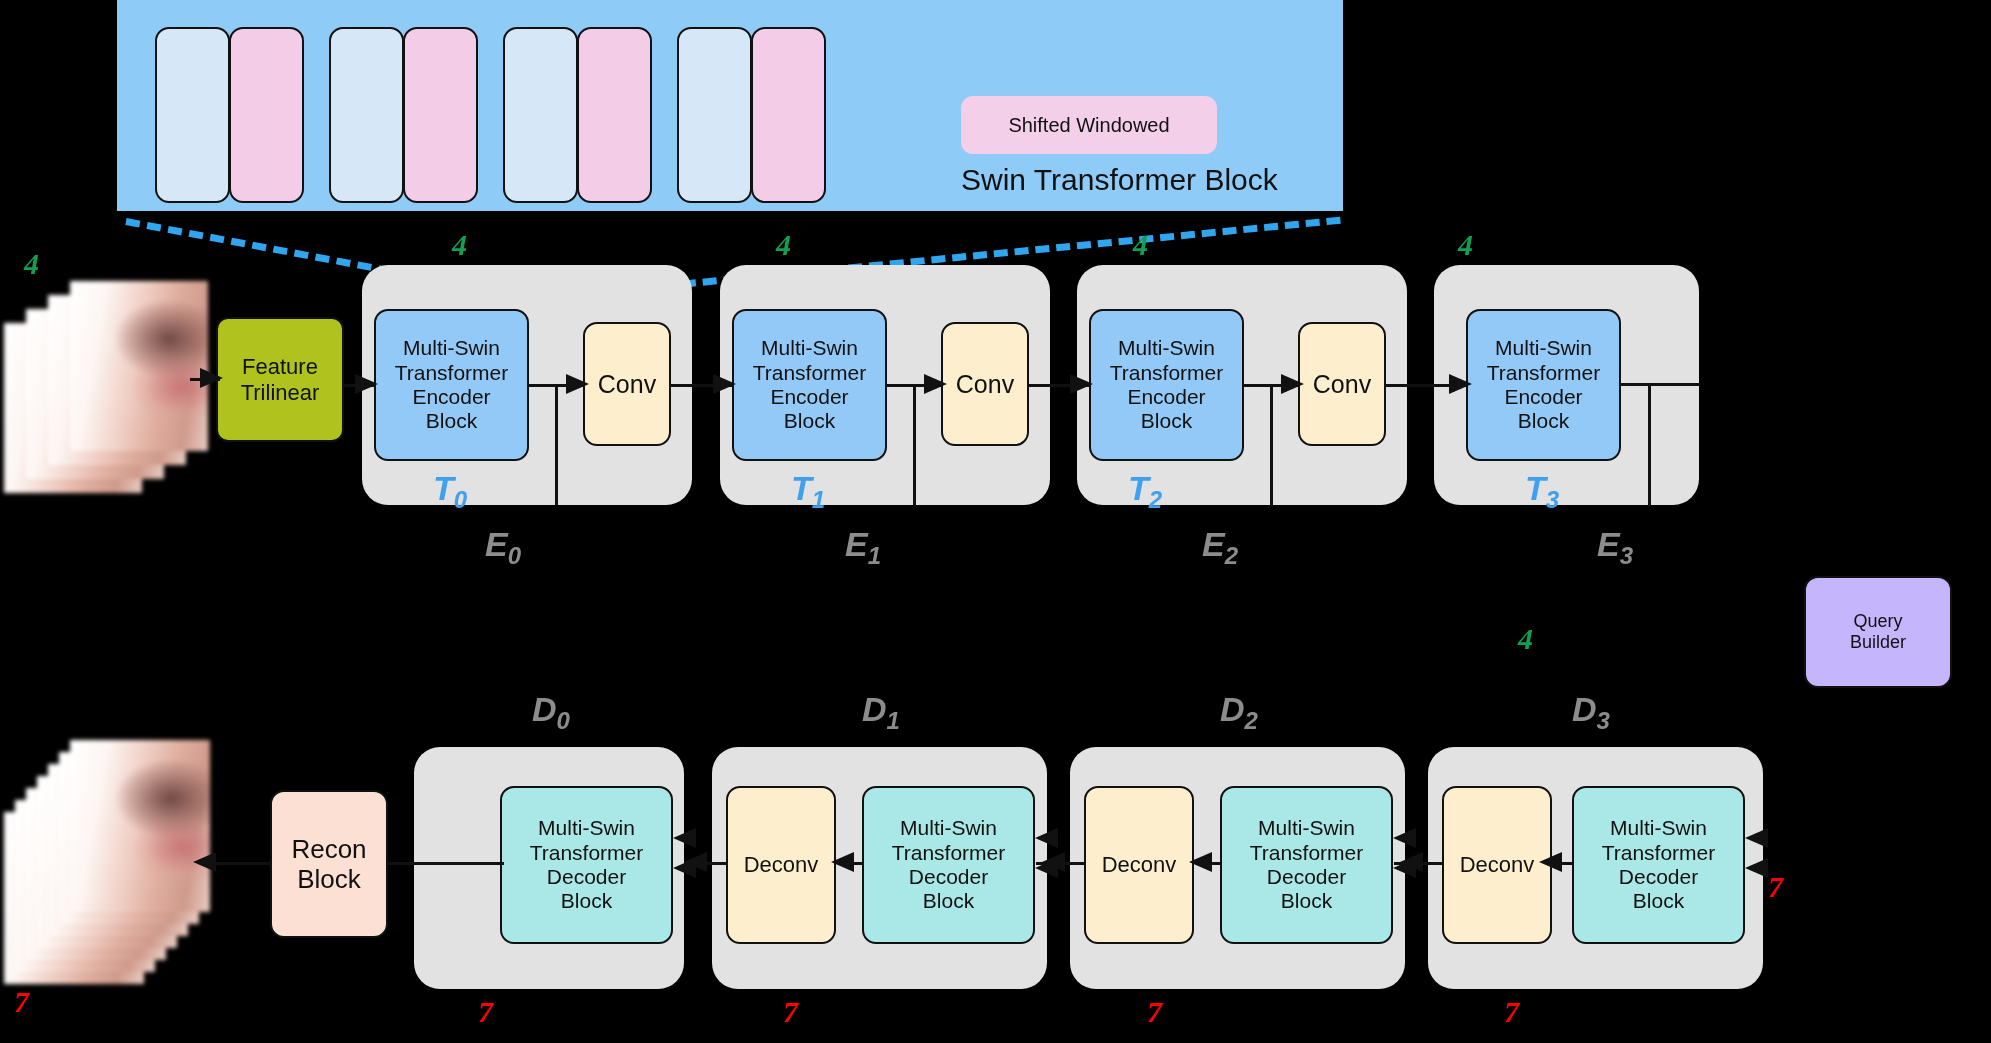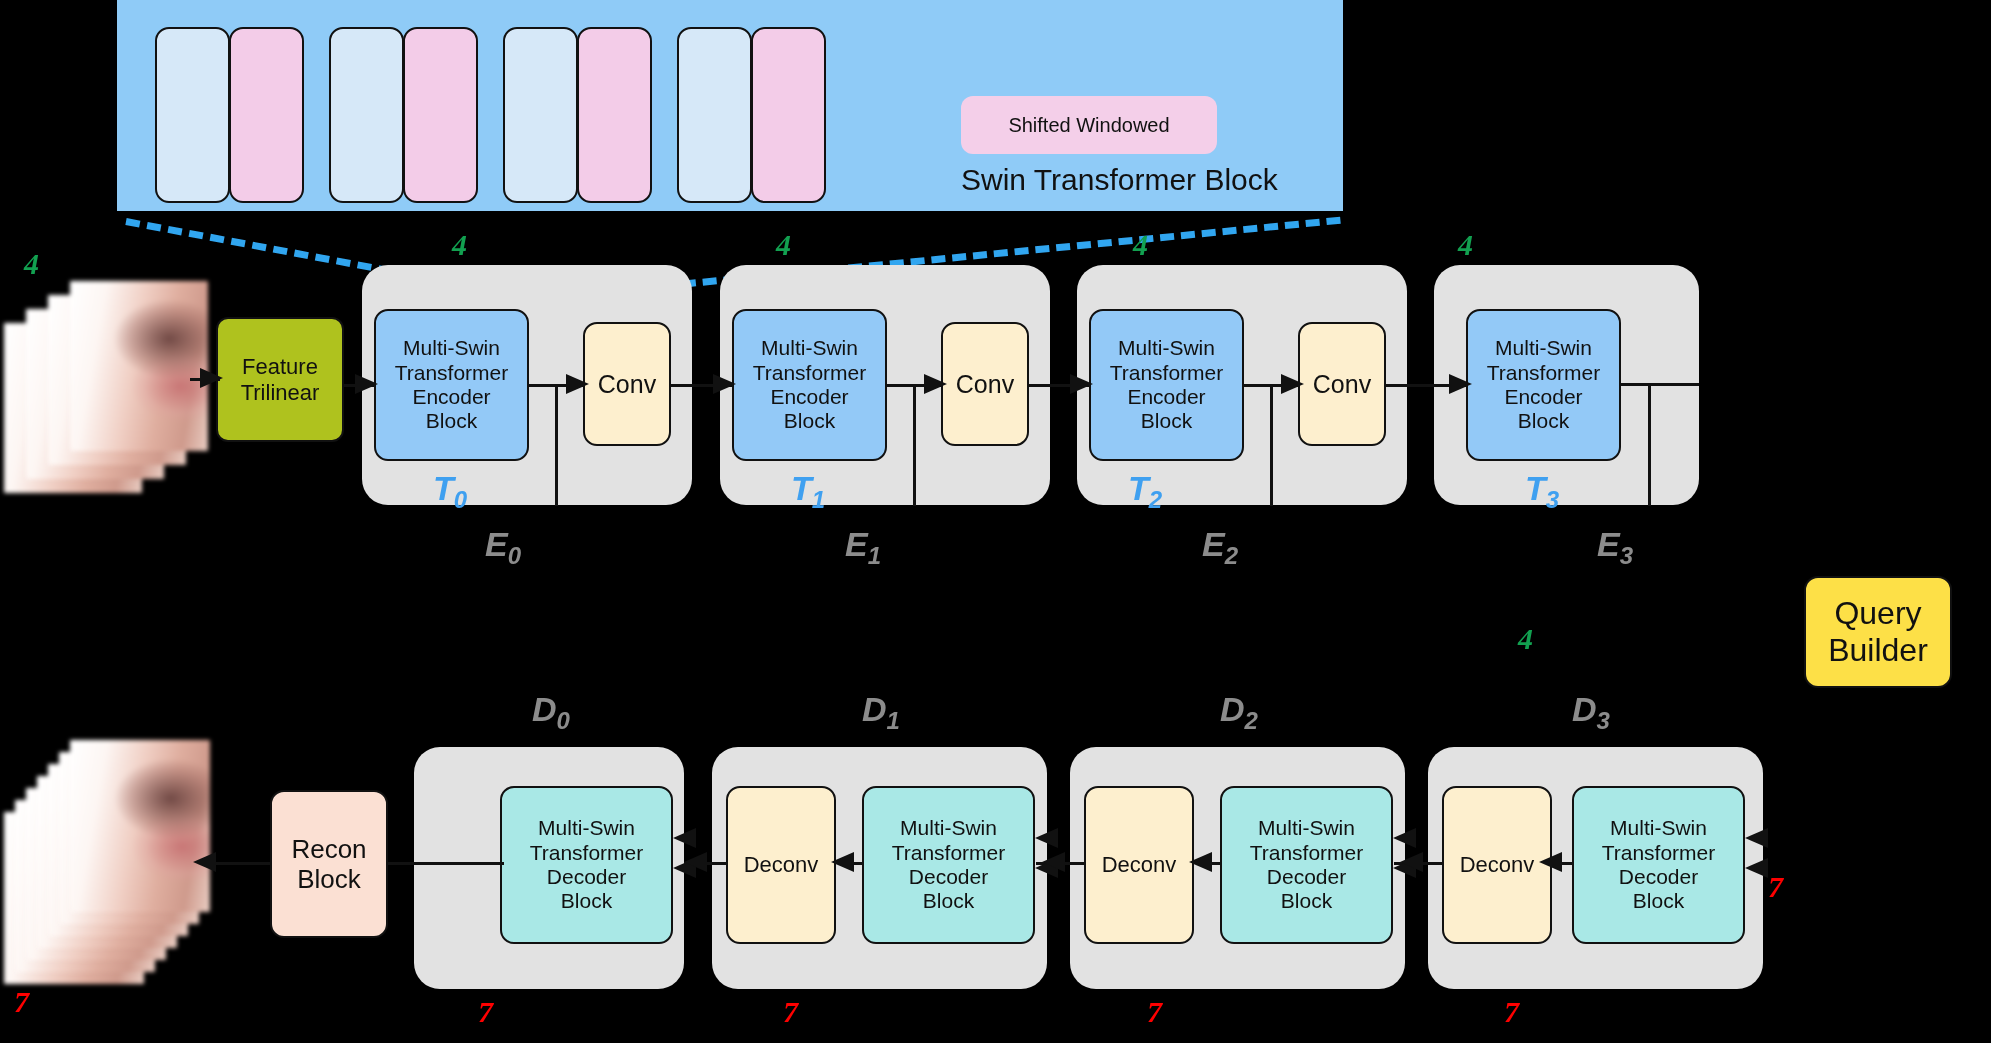--- a/index.html
+++ b/index.html
@@ -23,21 +23,21 @@
   .node{border:2px solid #111;border-radius:14px;display:flex;align-items:center;
         justify-content:center;text-align:center;color:#111;line-height:1.16;}
   .group{background:#E2E2E2;border-radius:26px;}
   .enc-blue{background:#93C9F7;font-size:21px;}
   .dec-teal{background:#A9E8E6;font-size:21px;}
   .conv{background:#FDEFCE;font-size:25px;}
   .deconv{background:#FDEFCE;font-size:22px;}
   .featext{background:#AFC21E;font-size:22px;border-radius:12px;}
   .recon{background:#FBE0D3;font-size:26px;}
   .trilin{background:#E2EFDA;font-size:22px;}
-  .qbuild{background:#fde047;font-size:32px;}
+  .qbuild{background:#c4b5fd;font-size:18px;}
 
   
   .lbl-sub{font-family:Liberation Sans, sans-serif;font-style:italic;
            font-weight:bold;white-space:nowrap;}
   .lbl-T{color:#3FA0F0;font-size:34px;}
   .lbl-E,.lbl-D{color:#8C8C8C;font-size:34px;}
   .lbl-T sub,.lbl-E sub,.lbl-D sub{font-size:24px;}
   .num-green{color:#12A050;font-weight:bold;font-style:italic;font-size:30px;
              font-family:"Liberation Serif","DejaVu Serif",serif;}
   .num-red{color:#FF0000;font-weight:bold;font-style:italic;font-size:30px;

